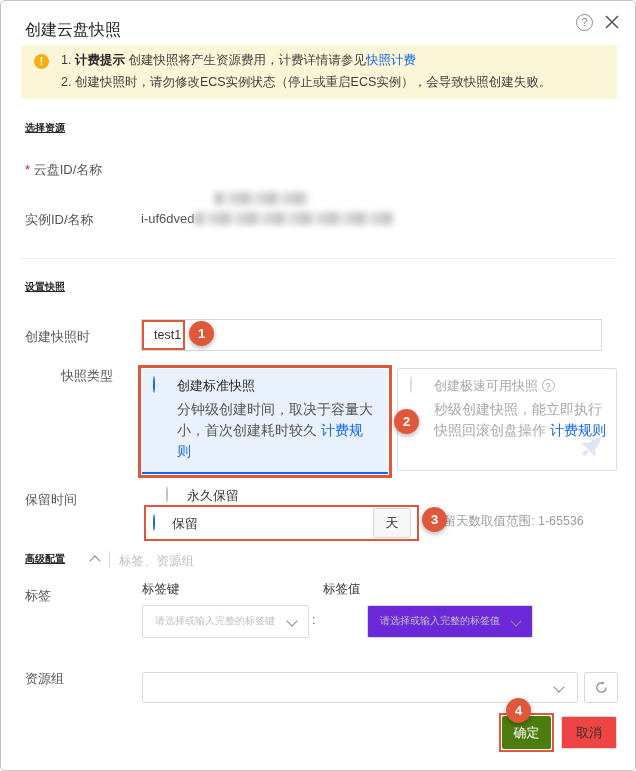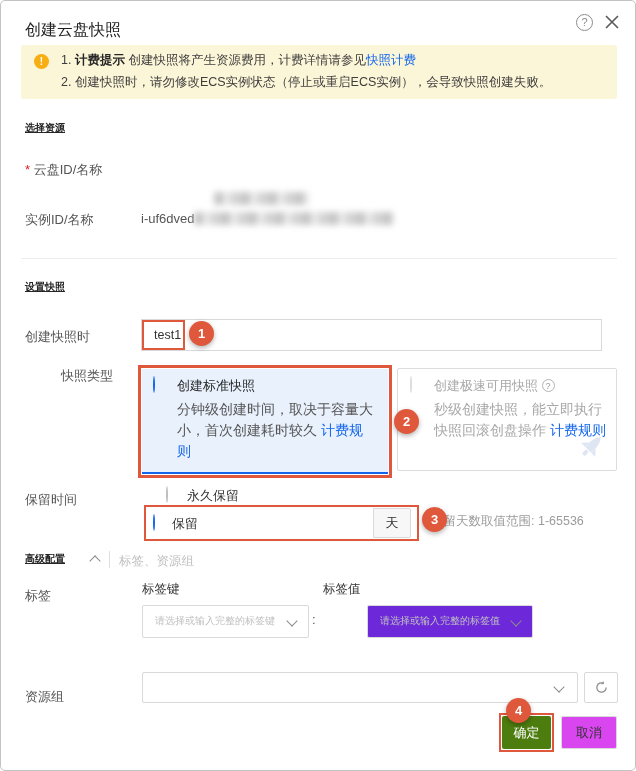--- a/index.html
+++ b/index.html
@@ -39,21 +39,21 @@
   .card-fast { background:#fff; border:1px solid #dcdcdc; border-radius:2px; overflow:hidden; }
   .card-title { font-size:13px; color:#262626; }
   .card-desc { font-size:14px; line-height:21px; color:#555; }
   .dim { color:#a8a8a8; }
   .qmark { display:inline-block; width:13px; height:13px; border:1px solid #b3b3b3; border-radius:50%;
            color:#9a9a9a; font-size:9px; line-height:12px; text-align:center; vertical-align:1px; }
   .divider { height:1px; background:#ededed; }
   .btn { display:flex; align-items:center; justify-content:center; border-radius:2px;
          font-size:13px; cursor:pointer; }
   .btn-primary { background:#4d7c0f; color:#fff; }
-  .btn-default { background:#d946ef; color:#333; border:1px solid #d9d9d9; }
+  .btn-default { background:#ef4444; color:#333; border:1px solid #d9d9d9; }
   .hint { color:#9b9b9b; font-size:12.5px; }
   .col-header { color:#333; font-size:12.5px; }
   svg { display:block; }
 </style>
 </head>
 <body>
 
 <div class="dialog">
 
   
@@ -164,21 +164,21 @@
     <span class="abs placeholder" style="left:12px; top:8px;">请选择或输入完整的标签键</span>
     <span class="abs chev" style="right:12px; top:11px;"></span>
   </div>
   <div class="abs" style="left:311px; top:611px; color:#555;">:</div>
   <div class="abs select-box" style="left:322px; top:604px; width:166px; height:33px; background:#6d28d9; cursor:pointer;margin-left:44px;">
     <span class="abs placeholder" style="left:12px; top:8px;">请选择或输入完整的标签值</span>
     <span class="abs chev" style="right:12px; top:11px;"></span>
   </div>
 
   
-  <div class="abs label" style="left:24px; top:687px;">资源组</div>
+  <div class="abs label" style="left:24px; top:669px;">资源组</div>
   <div class="abs select-box" style="left:141px; top:671px; width:436px; height:31px; cursor:pointer;">
     <span class="abs chev" style="right:14px; top:10px;"></span>
   </div>
   <div class="abs select-box btn" style="left:583px; top:671px; width:34px; height:31px;">
     <span>
       <svg width="15" height="15" viewBox="0 0 15 15">
         <path d="M12.2 7.5 A4.7 4.7 0 1 1 9.6 3.3" fill="none" stroke="#8c8c8c" stroke-width="1.3"></path>
         <path d="M9.2 0.9 L10 3.7 L7.2 4.4 Z" fill="#8c8c8c"></path>
       </svg>
     </span>

